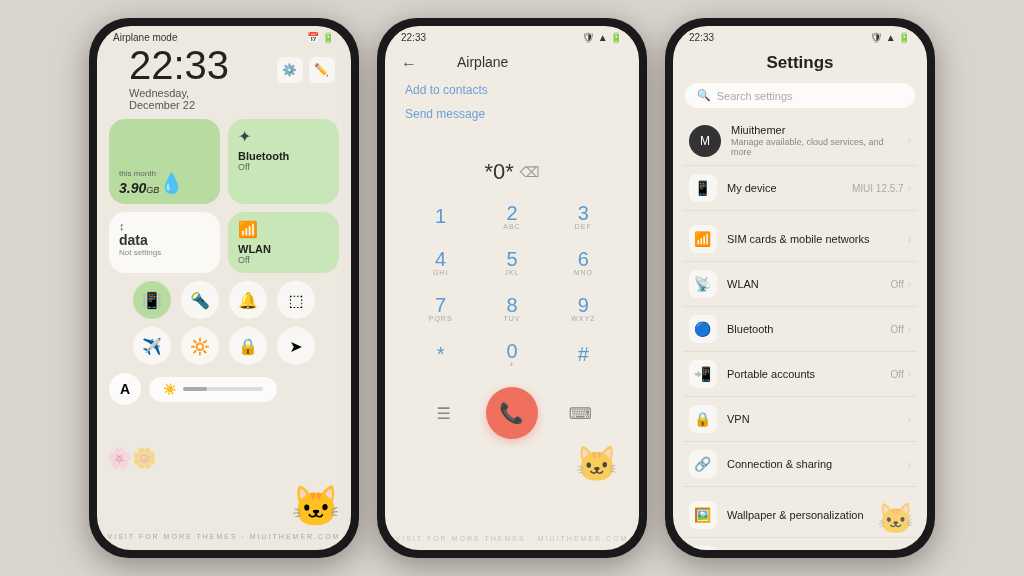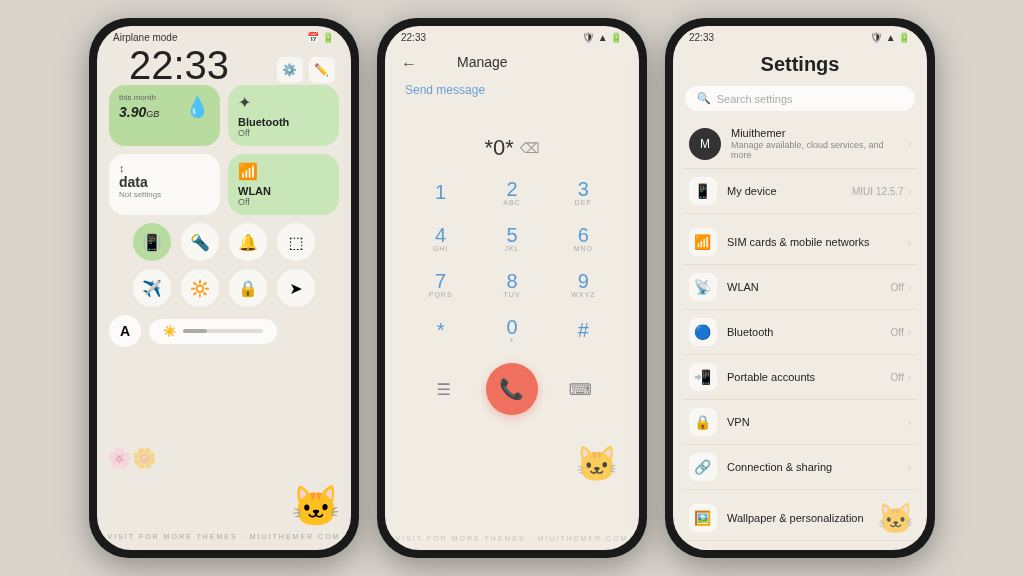--- a/index.html
+++ b/index.html
@@ -81,21 +81,21 @@
       font-size: 9px;
       color: #444;
     }
     .widget.green-left { background: #b8dba0; }
     .widget.green-right { background: #c8e6b8; }
     .widget-title { font-size: 8px; color: #666; margin-bottom: 2px; }
     .widget-value { font-size: 14px; font-weight: 700; color: #222; font-style: italic; }
     .widget-row {
       display: flex;
       align-items: center;
-      justify-content: space-between;
+      margin-top: 42px;
     }
     .wlan-widget { background: #c8e6b8; }
     .quick-icons-row {
       display: flex;
       gap: 10px;
       padding: 0 16px;
       margin-bottom: 8px;
       justify-content: center;
     }
     .q-icon {
@@ -247,21 +247,21 @@
       bottom: 65px;
       right: 20px;
       font-size: 35px;
       opacity: 0.7;
     }
 
     
     .settings-screen { background: #f0ece4; }
     .settings-title {
       text-align: center;
-      font-size: 20px;
+      font-size: 17px;
       font-weight: 600;
       color: #222;
       padding: 8px 0 6px;
     }
     .search-bar {
       margin: 4px 12px 8px;
       background: rgba(255,255,255,0.8);
       border-radius: 20px;
       padding: 6px 12px;
       display: flex;
@@ -339,20 +339,21 @@
       <span>Airplane mode</span>
       <div class="status-icons">
         <span>📅</span>
         <span>🔋</span>
       </div>
     </div>
 
     <div style="padding:0 16px; display:flex; justify-content:space-between; align-items:flex-start;">
       <div>
         <div class="home-time">22:33</div>
+        <div class="home-date">Wednesday,<br>December 22</div>
       </div>
       <div style="display:flex; gap:6px; margin-top:12px;">
         <div class="date-icon">⚙️</div>
         <div class="date-icon">✏️</div>
       </div>
     </div>
 
     <div class="widgets-row">
       <div class="widget green-left">
         <div class="widget-row">
@@ -432,24 +433,25 @@
       <span>22:33</span>
       <div class="status-icons">
         <span>🛡</span>
         <span>▲</span>
         <span>🔋</span>
       </div>
     </div>
 
     <div class="dialer-header">
       <span class="back-arrow">←</span>
-      <span>Manage</span>
+      <span>Airplane</span>
     </div>
 
     <div class="dialer-links">
+      <span class="dialer-link">Add to contacts</span>
       <span class="dialer-link">Send message</span>
     </div>
 
     <div class="dial-display">
       <span>*0*</span>
       <span class="backspace-btn">⌫</span>
     </div>
 
     <div class="dialpad">
       <div class="dialpad-row">

